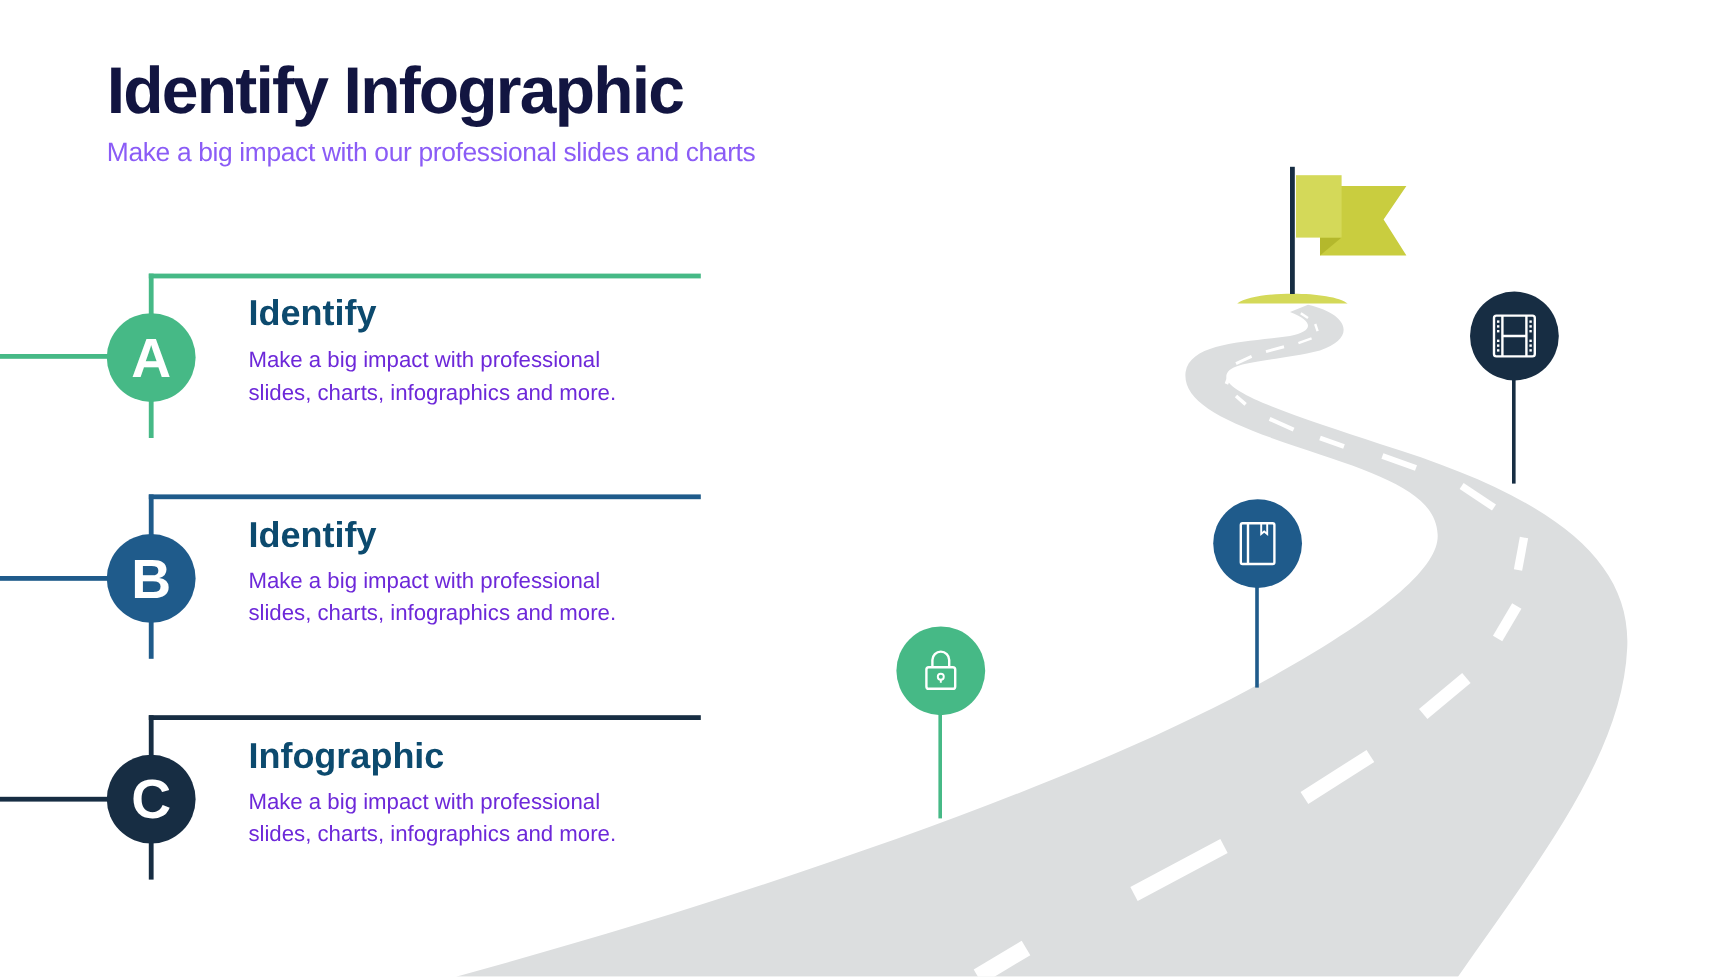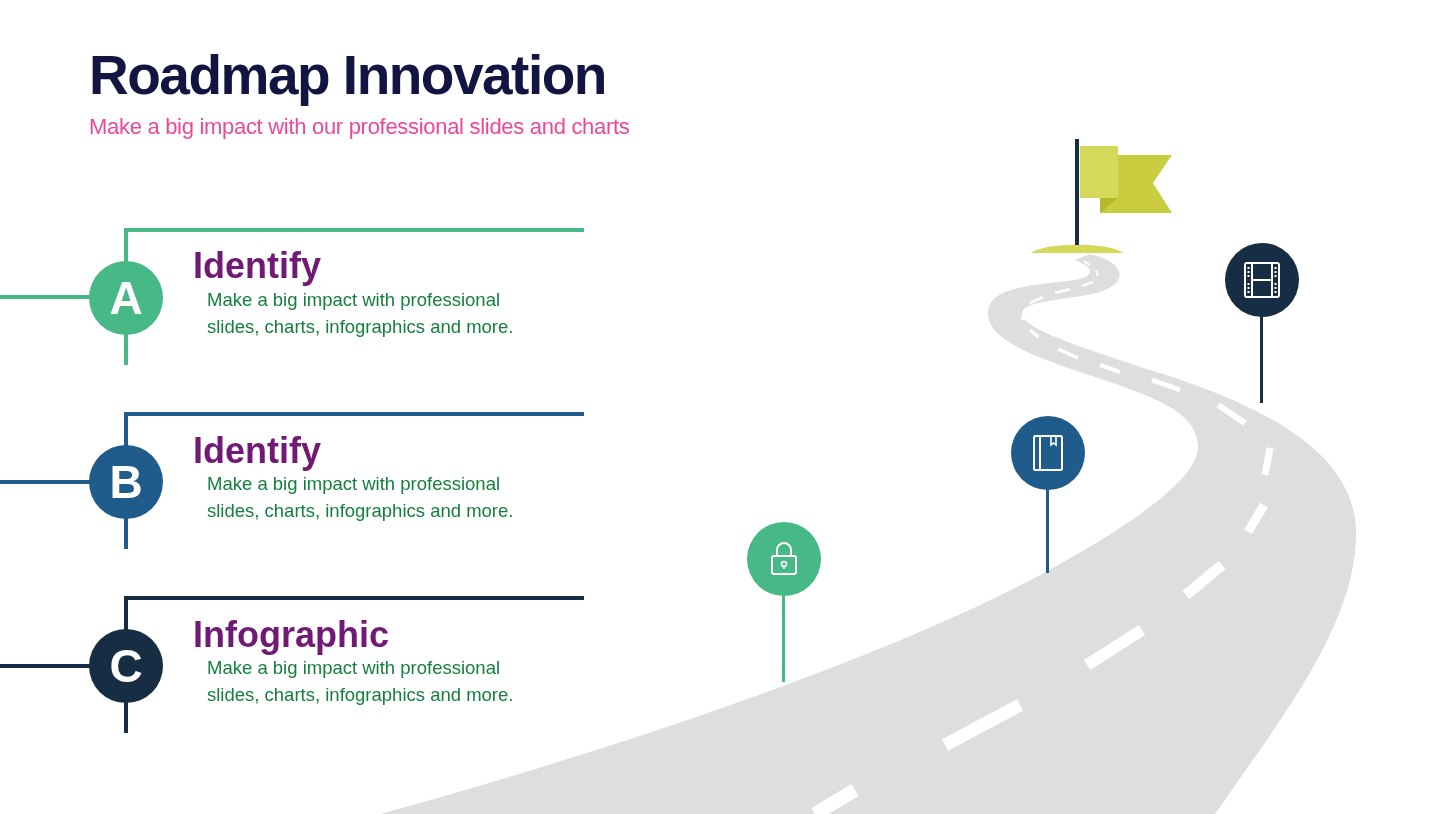--- a/index.html
+++ b/index.html
@@ -1,33 +1,33 @@
 <!DOCTYPE html>
 <html><head>
 <meta charset="utf-8">
 <style>
   html, body { margin:0; padding:0; background:#ffffff; }
   body { width:1445px; height:814px; position:relative; overflow:hidden; font-family:"Liberation Sans", sans-serif; }
   .title { position:absolute; left:89px; top:48px; font-size:55px; font-weight:700; color:#121541; letter-spacing:-1.5px; margin:0; line-height:1; }
-  .subtitle { position:absolute; left:89px; top:114px; font-size:22px; color:#ec4899; margin:0; letter-spacing:-0.3px; }
+  .subtitle { position:absolute; left:89px; top:114px; font-size:22px; color:#8b5cf6; margin:0; letter-spacing:-0.3px; }
   .step { position:absolute; left:0; width:600px; height:140px; }
   .step .hline-left { position:absolute; left:0; height:4px; width:110px; }
   .step .vline { position:absolute; left:124px; width:4px; }
   .step .topline { position:absolute; left:124px; height:4px; width:460px; }
   .step .badge { position:absolute; left:89px; width:74px; height:74px; border-radius:50%; color:#fff; font-weight:700; font-size:46px; display:flex; align-items:center; justify-content:center; }
-  .step .heading { position:absolute; left:193px; font-size:36px; font-weight:700; color:#701a75; margin:0; }
-  .step .desc { position:absolute; left:207px; font-size:18.5px; color:#15803d; line-height:27px; width:360px; margin:0; }
+  .step .heading { position:absolute; left:207px; font-size:30px; font-weight:700; color:#0c4a6e; margin:0; }
+  .step .desc { position:absolute; left:207px; font-size:18.5px; color:#6d28d9; line-height:27px; width:360px; margin:0; }
   .road-svg { position:absolute; left:0; top:0; }
   .pin { position:absolute; width:74px; height:74px; border-radius:50%; display:flex; align-items:center; justify-content:center; }
   .pin-stem { position:absolute; width:3px; }
 </style>
 </head>
 <body>
 
-<h1 class="title">Roadmap Innovation</h1>
+<h1 class="title">Identify Infographic</h1>
 <p class="subtitle">Make a big impact with our professional slides and charts</p>
 
 <svg class="road-svg" width="1445" height="814" viewBox="0 0 1445 814">
 
   <path fill="#dcdedf" d="
     M 380 814
     C 650 740, 900 650, 1040 575
     C 1160 510, 1200 470, 1198 445
     C 1196 410, 1150 395, 1080 372
     C 1020 352, 985 335, 988 310

